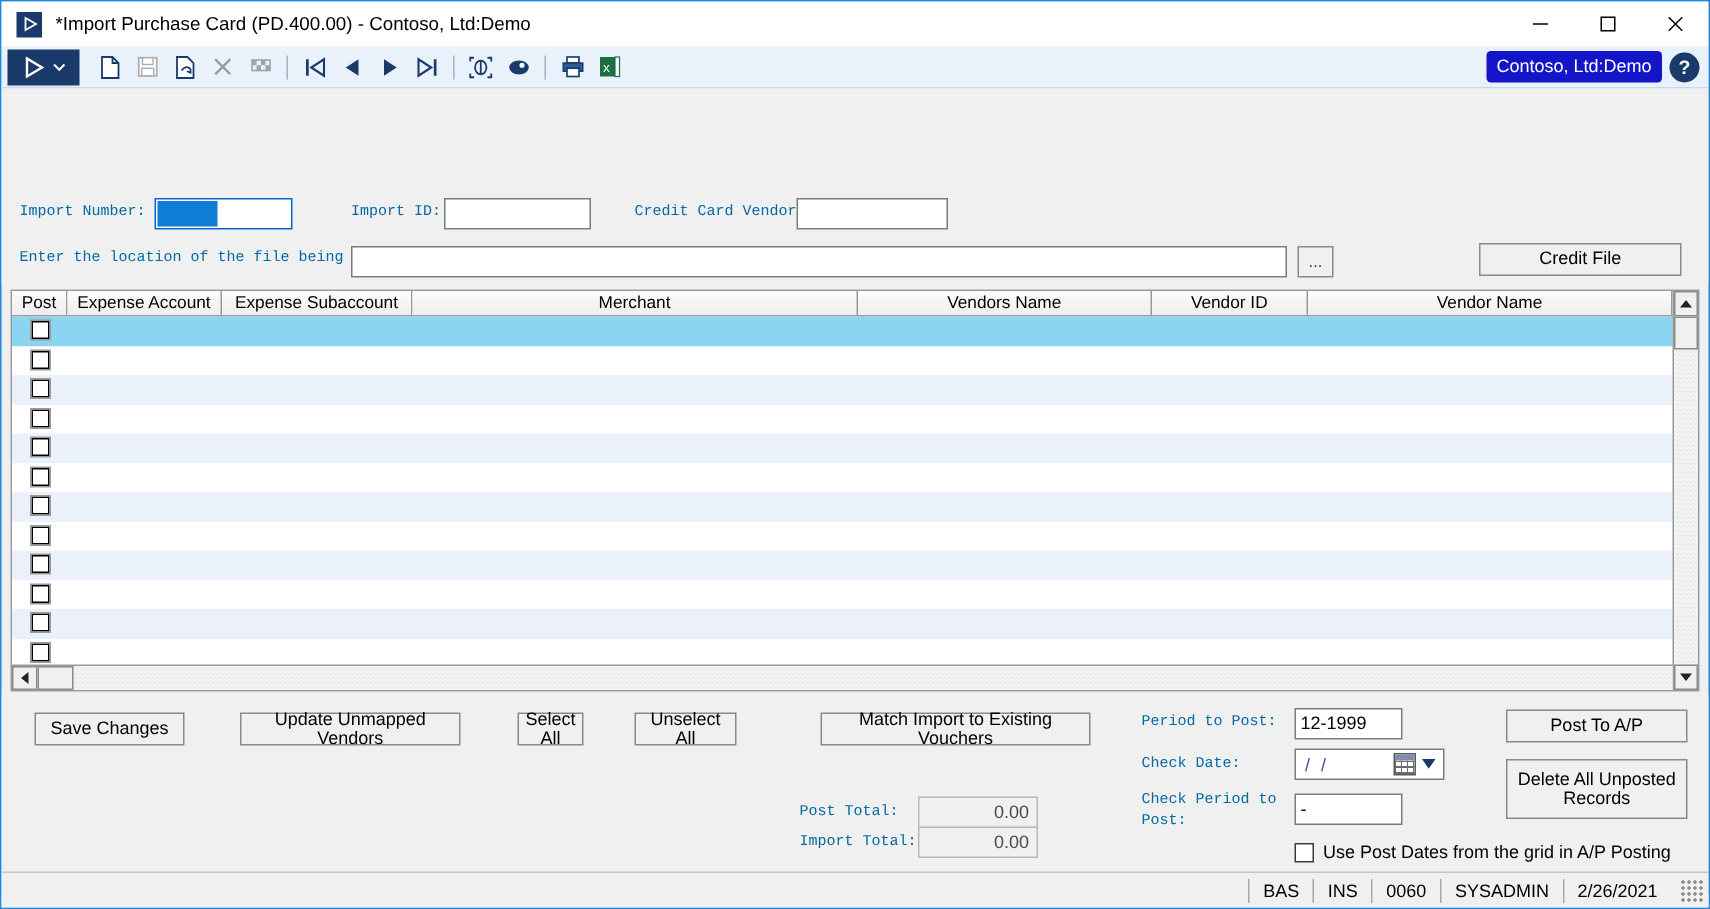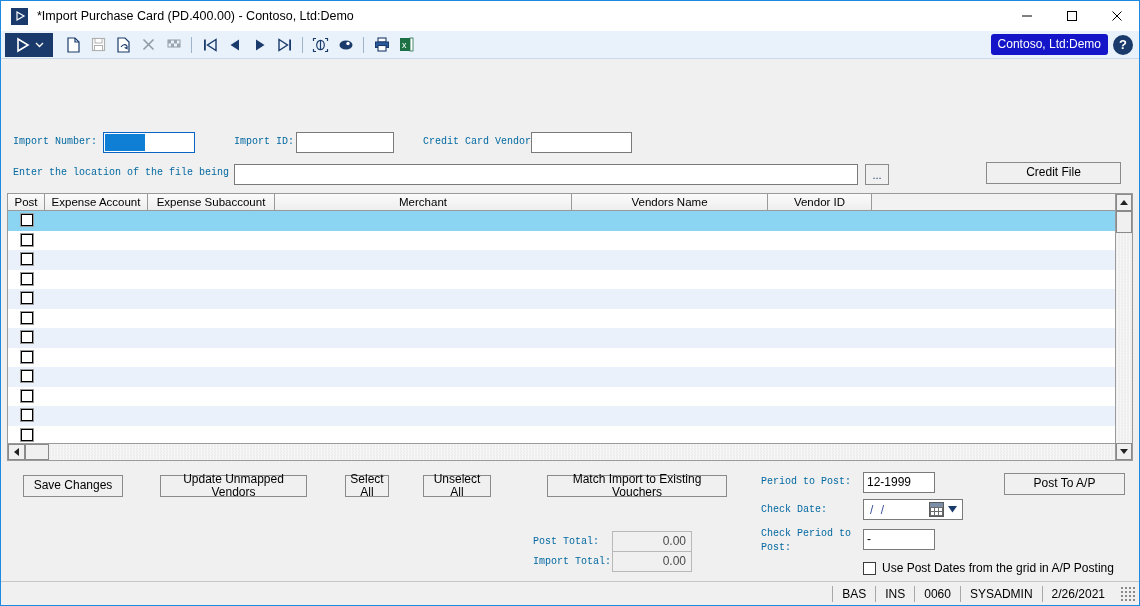--- a/index.html
+++ b/index.html
@@ -465,20 +465,21 @@
   </div>
 
   <div class="grid">
     <div class="ghead" id="grid-head">
         <div class="gh" style="width: 37px;">Post</div>
         <div class="gh" style="width: 103px;">Expense Account</div>
         <div class="gh" style="width: 127px;">Expense Subaccount</div>
         <div class="gh" style="width: 297px;">Merchant</div>
         <div class="gh" style="width: 196px;">Vendors Name</div>
         <div class="gh" style="width: 104px;">Vendor ID</div>
+        <div class="gh" style="width: 243px;">Vendor Name</div>
       </div>
     <div class="gbody" id="grid-body">
         <div class="grow sel">
           <div class="gcell-post">
             <div class="gcb"></div>
           </div>
           <div style="width: 103px; height: 100%; flex: 0 0 auto; font-size: 11.5px; display: flex; align-items: center; padding-left: 3px; overflow: hidden;"></div>
           <div style="width: 127px; height: 100%; flex: 0 0 auto; font-size: 11.5px; display: flex; align-items: center; padding-left: 3px; overflow: hidden;"></div>
           <div style="width: 297px; height: 100%; flex: 0 0 auto; font-size: 11.5px; display: flex; align-items: center; padding-left: 3px; overflow: hidden;"></div>
           <div style="width: 196px; height: 100%; flex: 0 0 auto; font-size: 11.5px; display: flex; align-items: center; padding-left: 3px; overflow: hidden;"></div>
@@ -656,20 +657,21 @@
 
     <div class="lbl" style="left:760px; top:64px; width:96px; white-space:normal; line-height:14px;">Check Period to Post:</div>
     <div class="fld" style="left:862px; top:66px; width:72px;">-</div>
 
     <div class="cbrow" style="left:862px; top:98px;">
       <div class="cbox"></div>
       <div class="cbl">Use Post Dates from the grid in A/P Posting</div>
     </div>
 
     <div class="btn" style="left:1003px; top:10px; width:121px; height:22px;">Post To A/P</div>
+    <div class="btn" style="left:1003px; top:43px; width:121px; height:40px; white-space:normal;">Delete All Unposted Records</div>
   </div>
 
   <div class="statusbar">
     <div class="st-cell">BAS</div>
     <div class="st-cell">INS</div>
     <div class="st-cell">0060</div>
     <div class="st-cell">SYSADMIN</div>
     <div class="st-cell">2/26/2021</div>
     <div class="st-grip"></div>
   </div>

